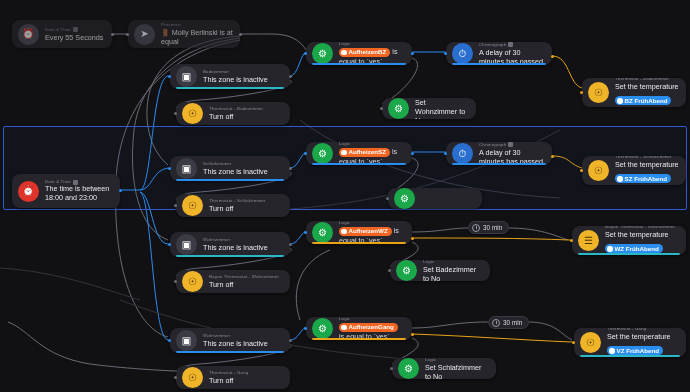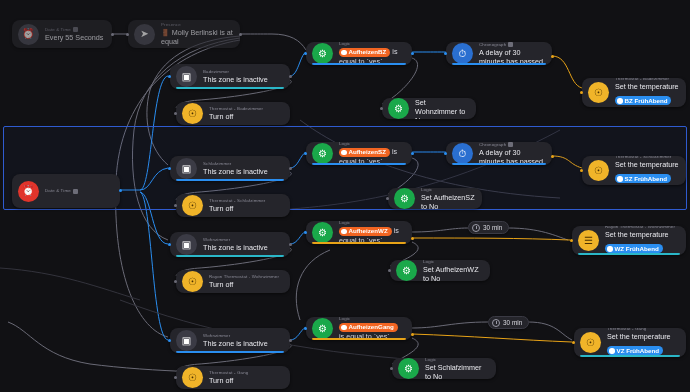--- a/index.html
+++ b/index.html
@@ -209,20 +209,21 @@
   <div class="nub" style="left:126px; top:33px;"></div>
   <div class="nub" style="left:239px; top:33px;"></div>
 
   <div class="card" style="left:12px; top:174px; width:108px; height:34px;">
     <div class="ic" style="background:#e0342b;">⏰</div>
     <div class="body">
       <div class="eyebrow">
         <span>Date &amp; Time</span>
         <span class="lock"></span>
       </div>
+      <div class="title two">The time is between 18:00 and 23:00</div>
     </div>
   </div>
   <div class="nub on" style="left:119px; top:189px;"></div>
 
   <div class="card" style="left:170px; top:64px; width:120px; height:25px;">
     <div class="ic" style="background:#3b3b45;">▣</div>
     <div class="body">
       <div class="eyebrow">Badezimmer</div>
       <div class="title">This zone is inactive</div>
     </div>
@@ -356,24 +357,20 @@
           <span class="dot"></span>
           <span>SZ FrühAbend</span>
         </span>
       </div>
     </div>
   </div>
   <div class="nub warn" style="left:580px; top:169px;"></div>
 
   <div class="card" style="left:388px; top:188px; width:94px; height:21px;">
     <div class="ic" style="background:#1aa84a;">⚙</div>
-    <div class="body">
-      <div class="eyebrow">Logic</div>
-      <div class="title">Set AufheizenSZ to No</div>
-    </div>
   </div>
   <div class="nub" style="left:386px; top:197px;"></div>
 
   <div class="card" style="left:170px; top:232px; width:120px; height:25px;">
     <div class="ic" style="background:#3b3b45;">▣</div>
     <div class="body">
       <div class="eyebrow">Wohnzimmer</div>
       <div class="title">This zone is inactive</div>
     </div>
     <div class="ul" style="background:#2ab7c8;"></div>
@@ -425,21 +422,21 @@
       </div>
     </div>
     <div class="ul" style="background:#2ab7c8;"></div>
   </div>
   <div class="nub warn" style="left:570px; top:239px;"></div>
 
   <div class="card" style="left:390px; top:260px; width:100px; height:21px;">
     <div class="ic" style="background:#1aa84a;">⚙</div>
     <div class="body">
       <div class="eyebrow">Logic</div>
-      <div class="title">Set AufheizenWZ to No</div>
+      <div class="title">Set Badezimmer to No</div>
     </div>
   </div>
   <div class="nub" style="left:388px; top:269px;"></div>
 
   <div class="card" style="left:170px; top:328px; width:120px; height:25px;">
     <div class="ic" style="background:#3b3b45;">▣</div>
     <div class="body">
       <div class="eyebrow">Wohnzimmer</div>
       <div class="title">This zone is inactive</div>
     </div>

